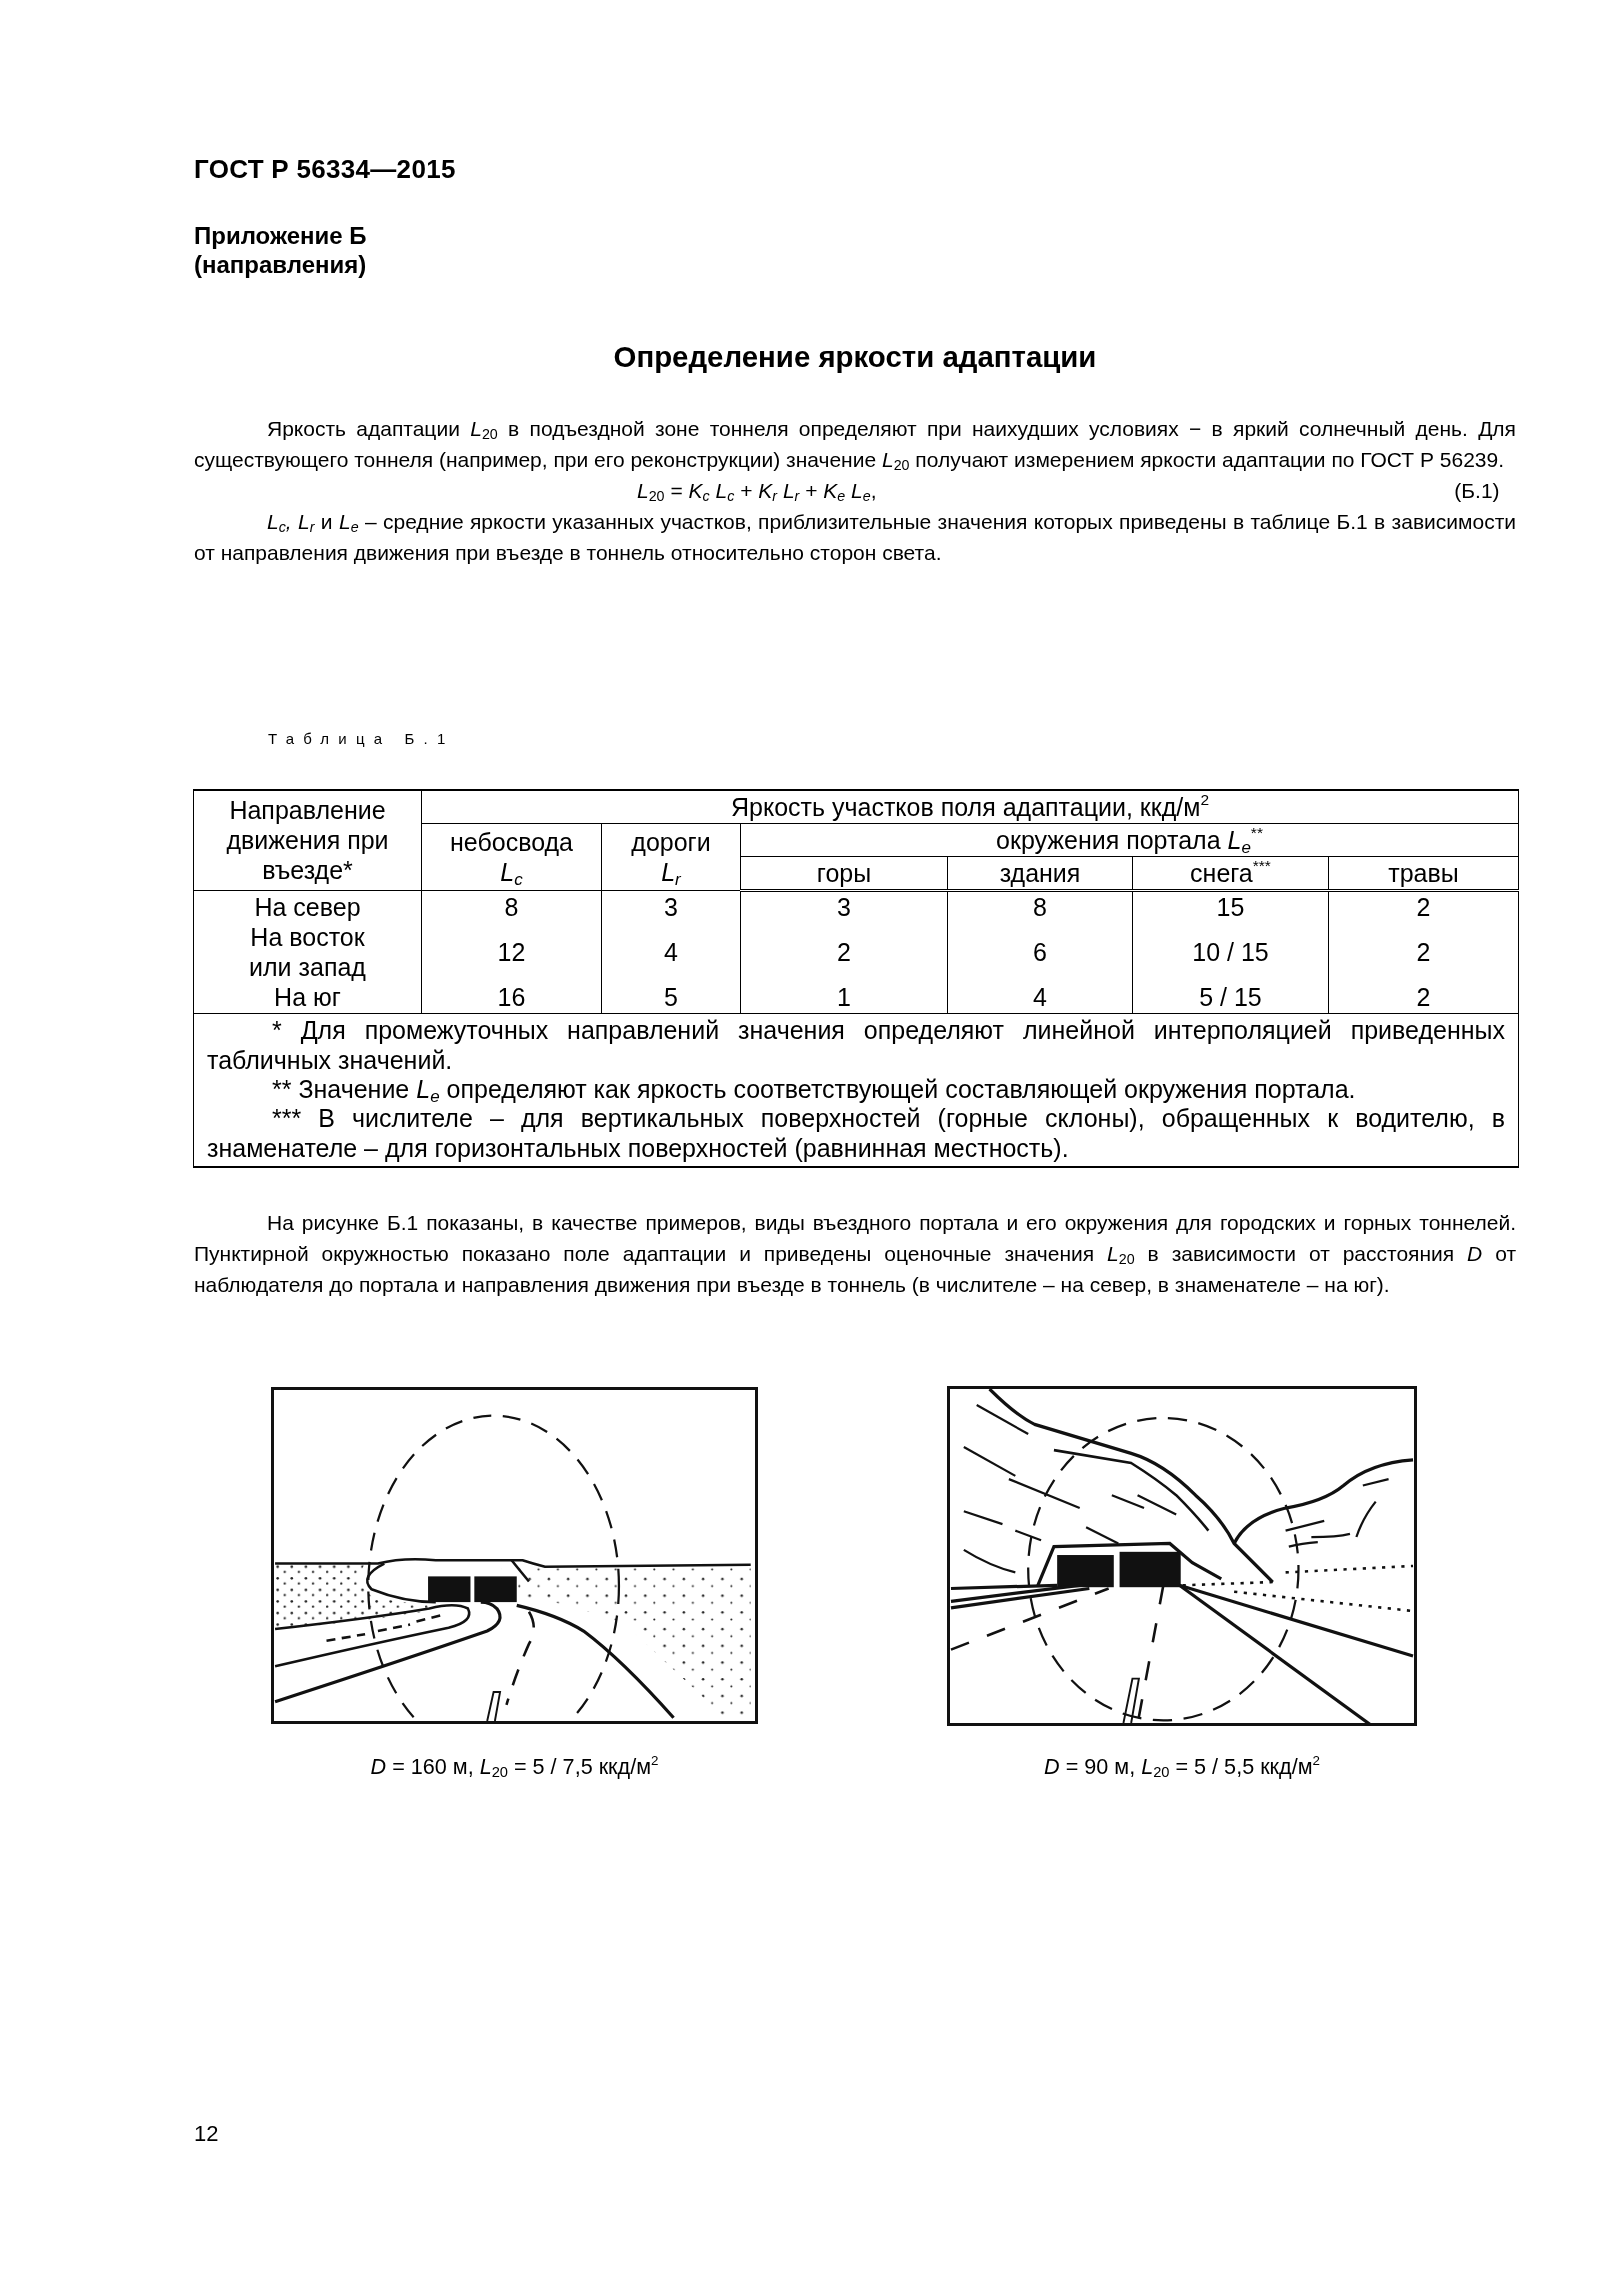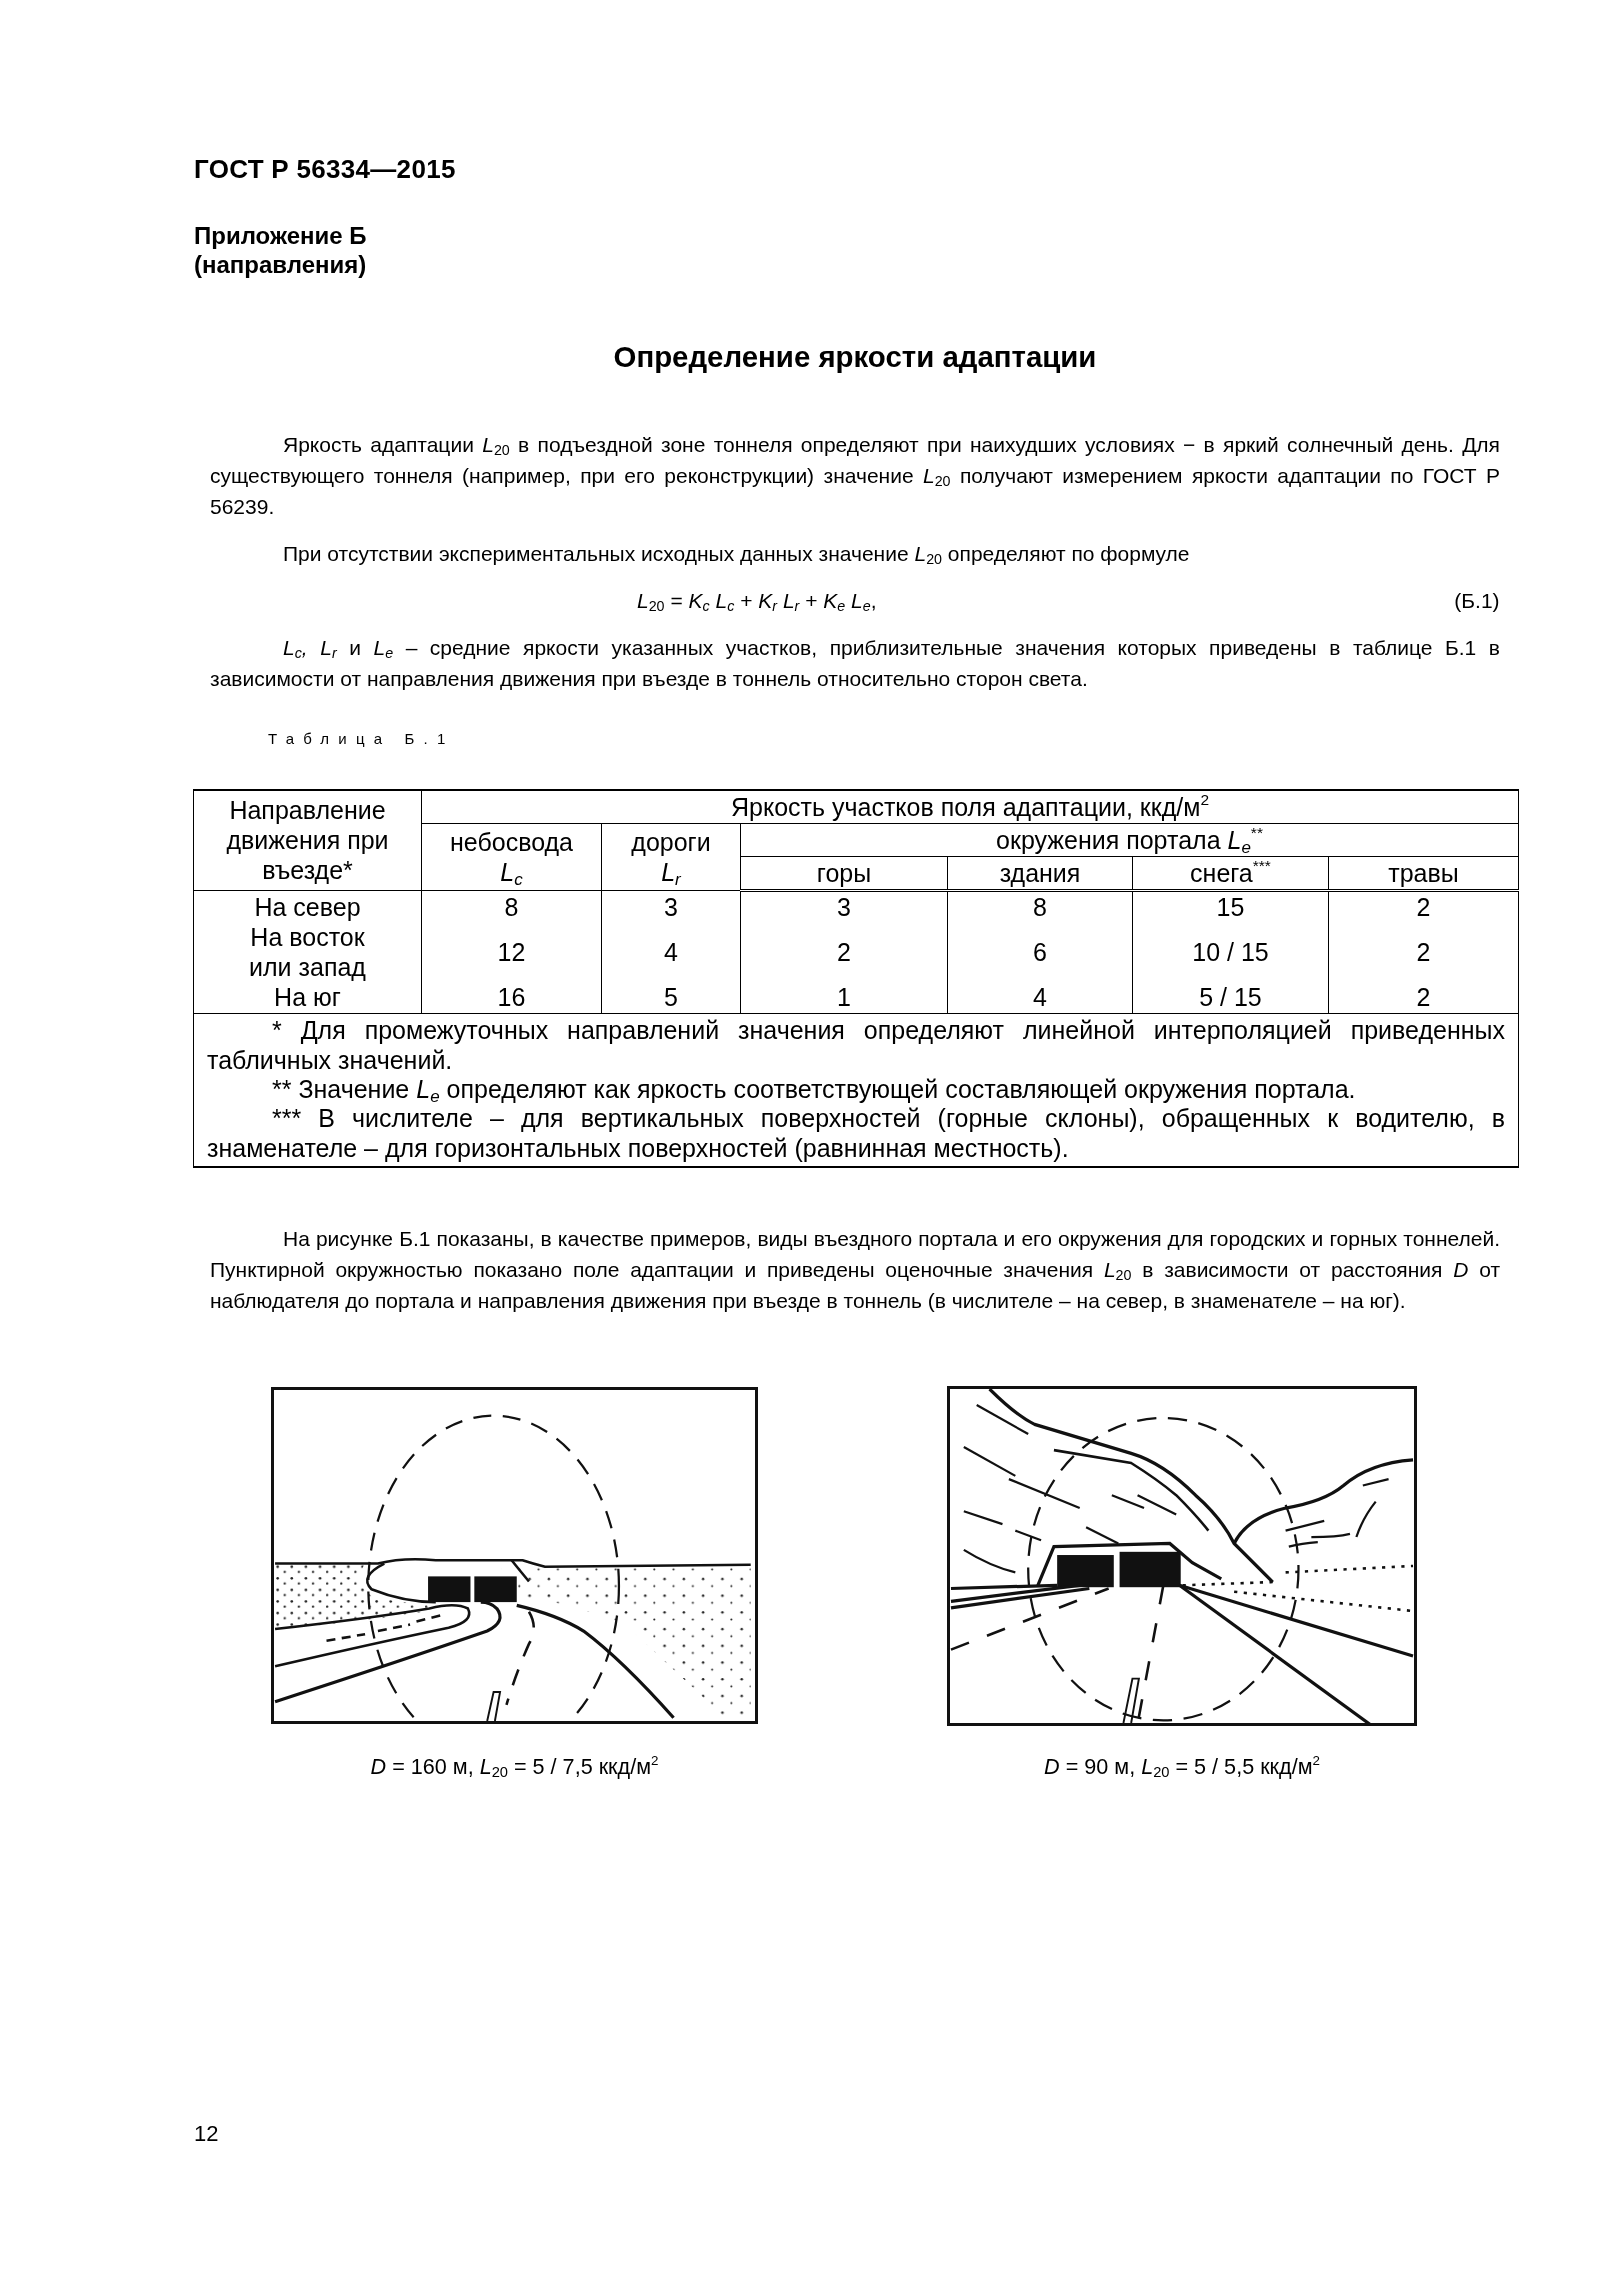--- a/index.html
+++ b/index.html
@@ -5,21 +5,21 @@
   html, body { margin:0; padding:0; background:#ffffff; }
   body { width:1623px; height:2295px; position:relative; overflow:hidden;
          font-family:"Liberation Sans", "DejaVu Sans", sans-serif; color:#000; }
   .abs { position:absolute; }
   .doc-code { left:194px; top:154px; font-size:26px; font-weight:bold; letter-spacing:0.3px; }
   .annex { left:194px; width:1322px; text-align:left; font-weight:bold; font-size:24px; }
   .annex-title { top:222px; }
   .annex-status { top:251px; }
   .title { left:194px; width:1322px; top:340px; text-align:center; font-weight:bold; font-size:29.4px; }
   .body-text { left:194px; width:1322px; font-size:21px; line-height:31px; text-align:justify; }
-  .p { margin:16px; text-indent:73px; }
+  .p { margin:0; text-indent:73px; }
   .p.last-left { text-align-last:left; }
   i { font-style:italic; }
   sub { font-size:0.68em; vertical-align:-0.22em; line-height:0; }
   sup { font-size:0.62em; vertical-align:0.7em; line-height:0; }
   .formula { position:relative; height:31px; }
   .formula .eq { position:absolute; left:443px; top:0; white-space:nowrap; }
   .formula .num { position:absolute; right:16.4px; top:0; }
 
   .table-caption { left:268px; top:730px; font-size:15px; letter-spacing:9.2px; }
   table.t { position:absolute; left:193px; top:789px; width:1324px;
@@ -44,21 +44,20 @@
 <div class="abs doc-code">ГОСТ Р 56334—2015</div>
 
 <div class="abs annex annex-title">Приложение Б</div>
 <div class="abs annex annex-status">(направления)</div>
 
 <div class="abs title">Определение яркости адаптации</div>
 
 <div class="abs body-text" style="top:413px;">
   <p class="p"><span>Яркость адаптации </span><i>L</i><sub>20</sub><span> в подъездной зоне тоннеля определяют при наихудших условиях − в яркий солнечный день. Для существующего тоннеля (например, при его реконструкции) значение </span><i>L</i><sub>20</sub><span> получают измерением яркости адаптации по ГОСТ Р 56239.</span></p>
 
-  <p class="p last-left"><span>При отсутствии экспериментальных исходных данных значение </span><i>L</i><sub>20</sub><span> определяют по формуле</span></p>
 
   <div class="formula">
     <span class="eq"><i>L</i><sub>20</sub> = <i>K<sub>c</sub></i> <i>L<sub>c</sub></i> + <i>K<sub>r</sub></i> <i>L<sub>r</sub></i> + <i>K<sub>e</sub></i> <i>L<sub>e</sub></i>,</span>
     <span class="num">(Б.1)</span>
   </div>
 
 
   <p class="p"><i>L<sub>c</sub>,</i> <i>L<sub>r</sub></i> и <i>L<sub>e</sub></i><span> – средние яркости указанных участков, приблизительные значения которых приведены в таблице Б.1 в зависимости от направления движения при въезде в тоннель относительно сторон света.</span></p>
 </div>
 

